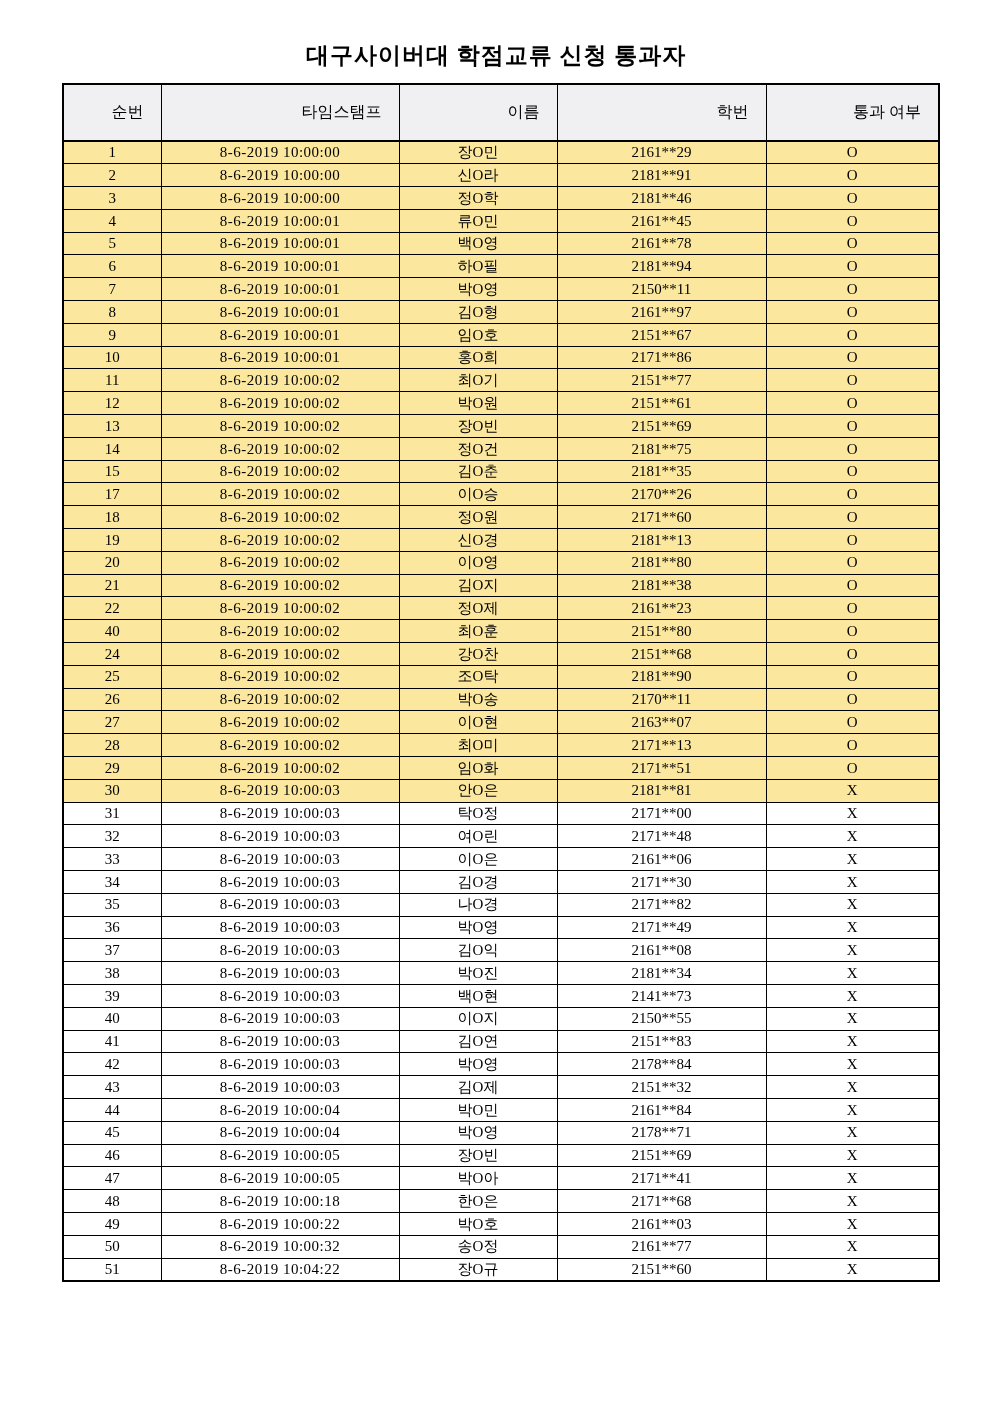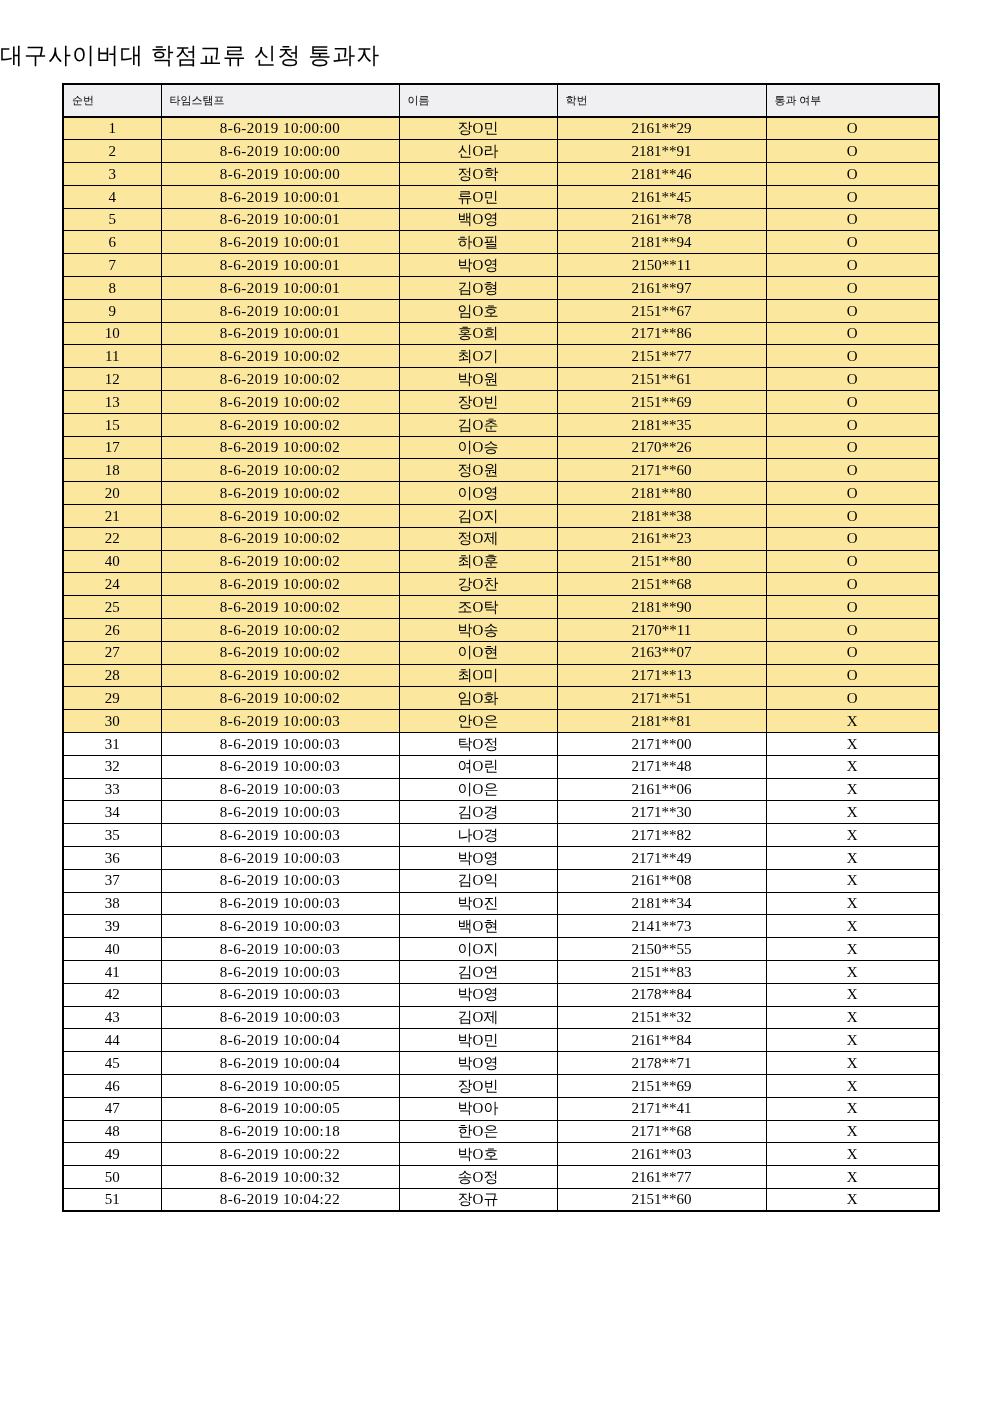--- a/index.html
+++ b/index.html
@@ -10,42 +10,42 @@
   }
   *{box-sizing:border-box;}
   html,body{margin:0;padding:0;}
   body{
     width:992px;height:1403px;background:#ffffff;
     font-family:"Liberation Serif","DejaVu Serif",serif;
     color:var(--text);
   }
   .page{width:992px;height:1403px;overflow:hidden;}
   .title{
-    text-align:left;
+    text-align:center;
     font-size:23px;
-    font-weight:normal;
+    font-weight:bold;
     letter-spacing:1px;
     margin:40px 0 12px 0;
   }
   table.pass-table{
     border-collapse:collapse;
     table-layout:fixed;
     margin-left:62px;
     width:876px;
     border:2px solid var(--border);
   }
   table.pass-table th{
     background:var(--header-bg);
     border:1px solid var(--border);
     border-bottom:2px solid var(--border);
     height:25px;
-    font-size:11px;
+    font-size:16px;
     font-weight:normal;
-    text-align:left;
-    padding:8px;
+    text-align:right;
+    padding:17px;
   }
   table.pass-table td{
     border:1px solid var(--border);
     height:22.8px;
     font-size:15px;
     text-align:center;
     padding:0;
     line-height:1.1;
     white-space:nowrap;
     overflow:hidden;
@@ -162,38 +162,52 @@
           <td>O</td>
         </tr>
         <tr class="hl">
           <td>13</td>
           <td class="ts">8-6-2019 10:00:02</td>
           <td>장O빈</td>
           <td>2151**69</td>
           <td>O</td>
         </tr>
         <tr class="hl">
+          <td>14</td>
+          <td class="ts">8-6-2019 10:00:02</td>
+          <td>정O건</td>
+          <td>2181**75</td>
+          <td>O</td>
+        </tr>
+        <tr class="hl">
           <td>15</td>
           <td class="ts">8-6-2019 10:00:02</td>
           <td>김O춘</td>
           <td>2181**35</td>
           <td>O</td>
         </tr>
         <tr class="hl">
           <td>17</td>
           <td class="ts">8-6-2019 10:00:02</td>
           <td>이O승</td>
           <td>2170**26</td>
           <td>O</td>
         </tr>
         <tr class="hl">
           <td>18</td>
           <td class="ts">8-6-2019 10:00:02</td>
           <td>정O원</td>
           <td>2171**60</td>
+          <td>O</td>
+        </tr>
+        <tr class="hl">
+          <td>19</td>
+          <td class="ts">8-6-2019 10:00:02</td>
+          <td>신O경</td>
+          <td>2181**13</td>
           <td>O</td>
         </tr>
         <tr class="hl">
           <td>20</td>
           <td class="ts">8-6-2019 10:00:02</td>
           <td>이O영</td>
           <td>2181**80</td>
           <td>O</td>
         </tr>
         <tr class="hl">

